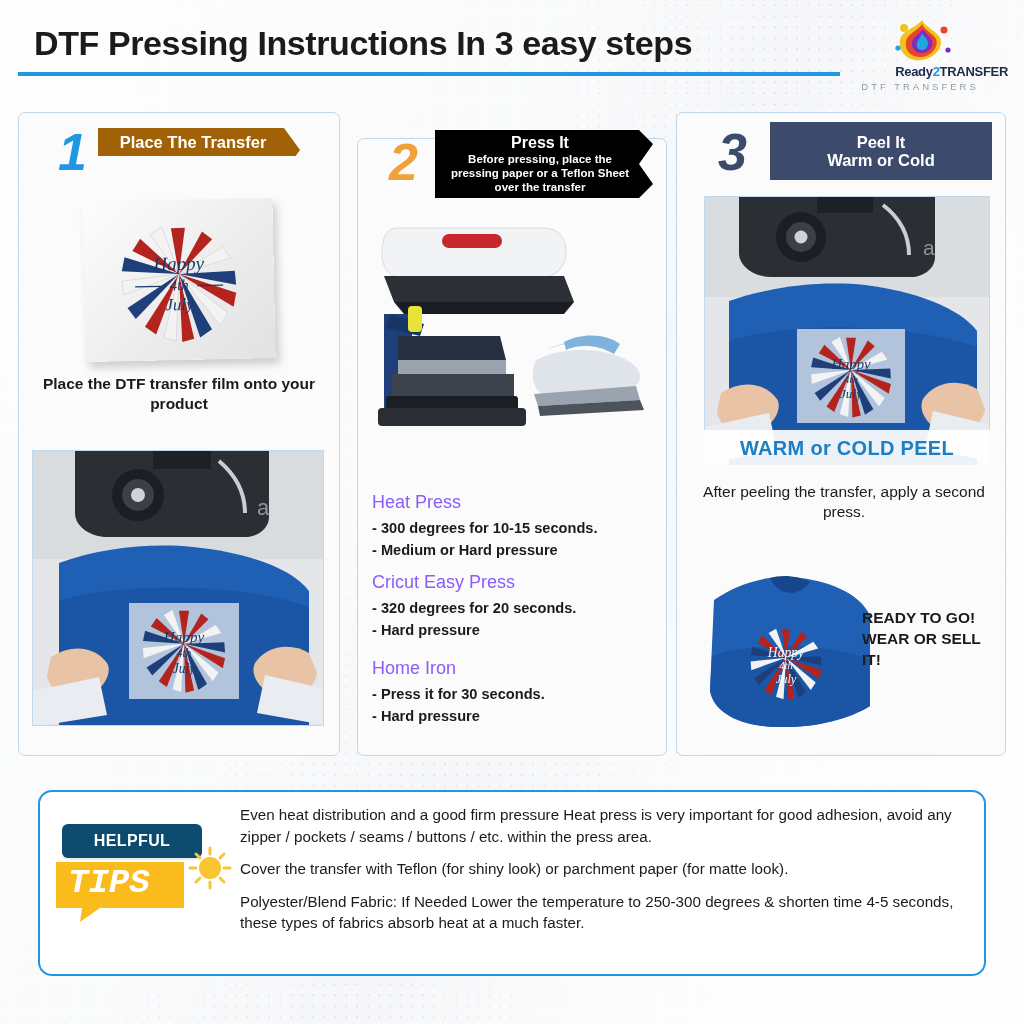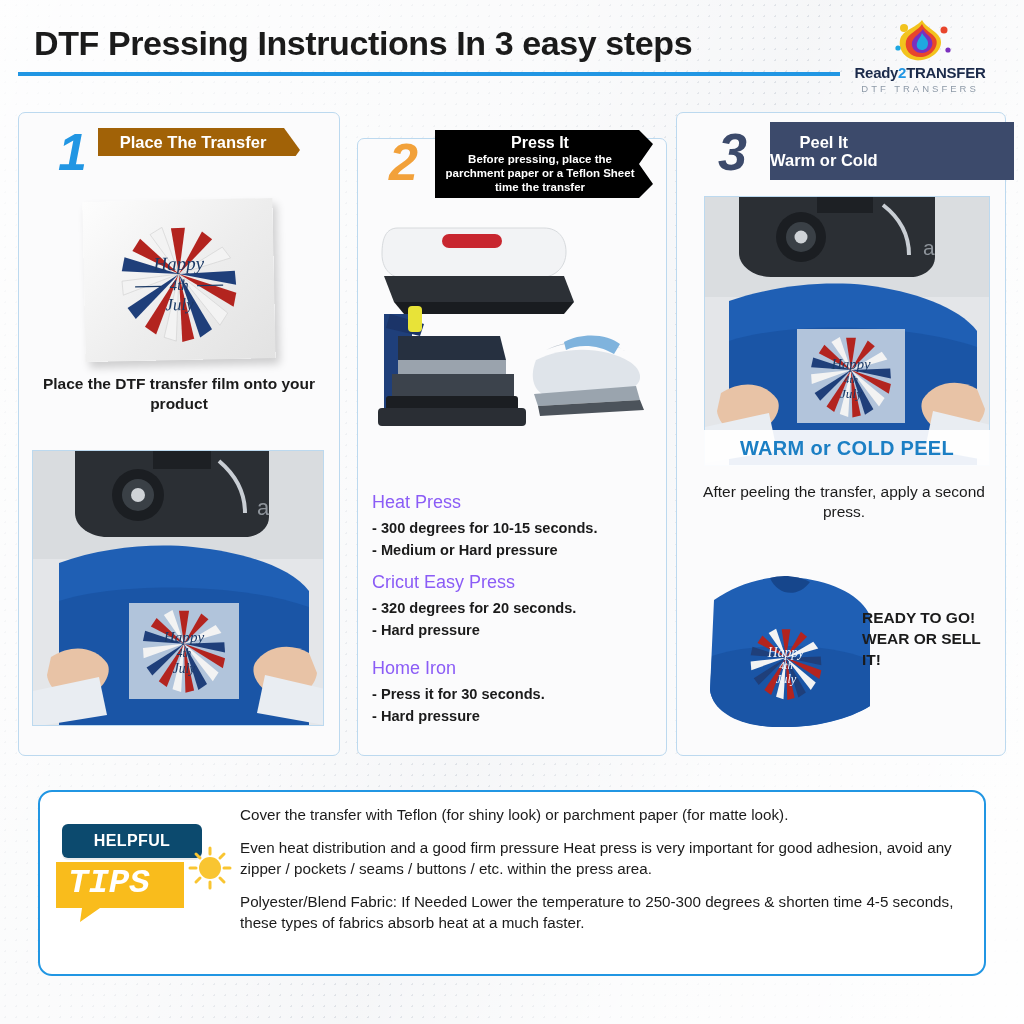--- a/index.html
+++ b/index.html
@@ -35,22 +35,23 @@
   .header-rule {
     position: absolute; left: 18px; top: 72px; width: 822px; height: 4px;
     background: #2196e3;
   }
   .logo {
     position: absolute; right: 16px; top: 16px; width: 176px; height: 88px;
     text-align: center;
   }
   .logo-splash { position: relative; height: 48px; }
   .logo-text {
-    font-size: 15px; font-weight: bold; color: #1b2a4a; letter-spacing: -0.3px;
+    font-size: 13px; font-weight: bold; color: #1b2a4a; letter-spacing: -0.3px;
     white-space: nowrap;
+    text-align: right;
   }
   .logo-text .brand-2 { color: #2196e3; }
   .logo-sub {
     font-size: 9.5px; letter-spacing: 3px; color: #8e9aa8; margin-top: 2px;
   }
 
   
   .card {
     position: absolute;
     background: #fbfbfc;
@@ -102,23 +103,23 @@
   }
   #banner2 .t-main { font-size: 16px; font-weight: bold; }
   #banner2 .t-sub { font-size: 11.5px; font-weight: bold; line-height: 1.2; margin-top: 1px; }
 
   
   #banner3 {
     left: 712px; top: 122px; width: 280px; height: 62px;
   }
   #banner3 .num { color: #3c4a6b; position: absolute; left: 6px; top: 4px; }
   #banner3 .block {
-    position: absolute; left: 58px; top: 0; width: 244px; height: 58px;
+    position: absolute; left: 58px; top: 0; width: 222px; height: 58px;
     background: #3c4a6b;
-    display: flex; align-items: center; 
+    display: flex; align-items: center; justify-content: center;
   }
 
   
   .photo { position: absolute; overflow: hidden; }
   .photo.framed { border: 1.5px solid #bcd9ef; }
 
   
   #film {
     left: 84px; top: 200px; width: 190px; height: 160px;
     background: linear-gradient(135deg,#fdfdfd 0%,#ededed 55%,#e2e2e2 100%);
@@ -347,21 +348,21 @@
       </g>
     </svg>
   </div>
 
   <div class="card" id="card2"></div>
 
   <div class="banner" id="banner2">
     <div class="num">2</div>
     <div class="ribbon">
       <div class="t-main">Press It</div>
-      <div class="t-sub">Before pressing, place the parchment paper or a Teflon Sheet time the transfer</div>
+      <div class="t-sub">Before pressing, place the pressing paper or a Teflon Sheet over the transfer</div>
     </div>
   </div>
 
   <div class="photo" id="machines">
     <svg width="290" height="250" viewBox="0 0 290 250">
 
       <g>
         <path d="M30 18 H176 C190 18 198 28 198 42 C198 58 186 68 170 68 H36 C22 68 14 58 14 44 C14 28 18 18 30 18Z" fill="#f2f3f5" stroke="#d7dadd"></path>
         <rect x="74" y="24" width="60" height="14" rx="7" fill="#c8262f"></rect>
         <path d="M16 66 H196 L206 92 H26 Z" fill="#2c3036"></path>
@@ -517,18 +518,18 @@
           <path d="M8 8 L12 12"></path>
             <path d="M32 32 L36 36"></path>
           <path d="M36 8 L32 12"></path>
             <path d="M12 32 L8 36"></path>
         </g>
       </svg>
     </div>
   </div>
 
   <div class="tips-text">
+    <p>Even heat distribution and a good firm pressure Heat press is very important for good adhesion, avoid any zipper / pockets / seams / buttons / etc. within the press area.</p>
     <p>Cover the transfer with Teflon (for shiny look) or parchment paper (for matte look).</p>
-    <p>Even heat distribution and a good firm pressure Heat press is very important for good adhesion, avoid any zipper / pockets / seams / buttons / etc. within the press area.</p>
     <p>Polyester/Blend Fabric: If Needed Lower the temperature to 250-300 degrees &amp; shorten time 4-5 seconds, these types of fabrics absorb heat at a much faster.</p>
   </div>
 
 </div>
 
 </body></html>

